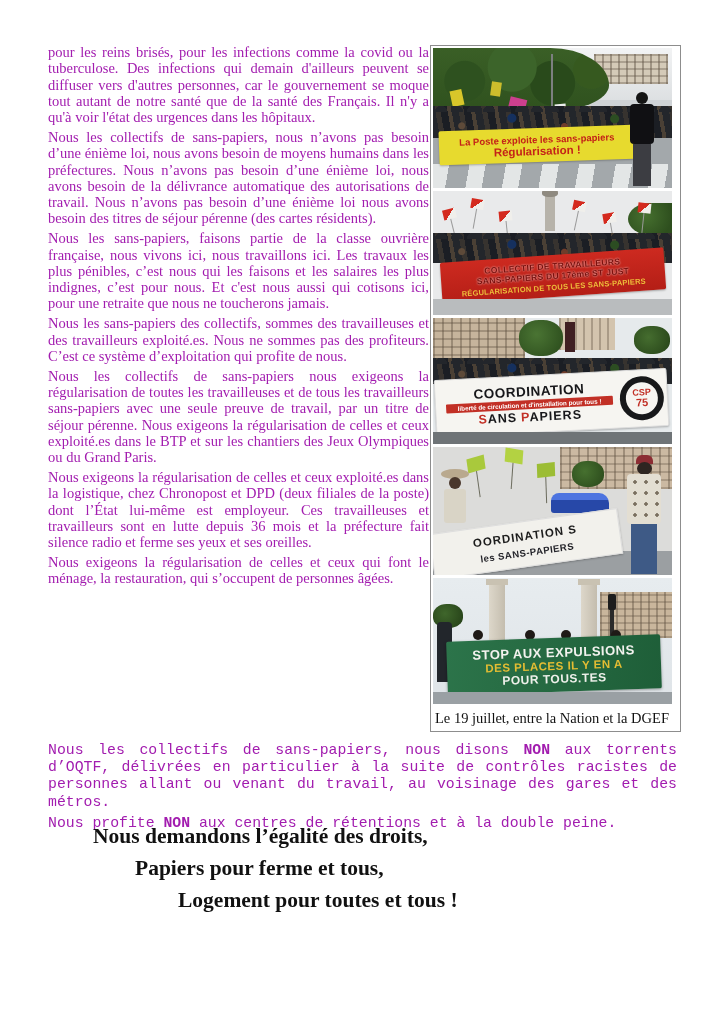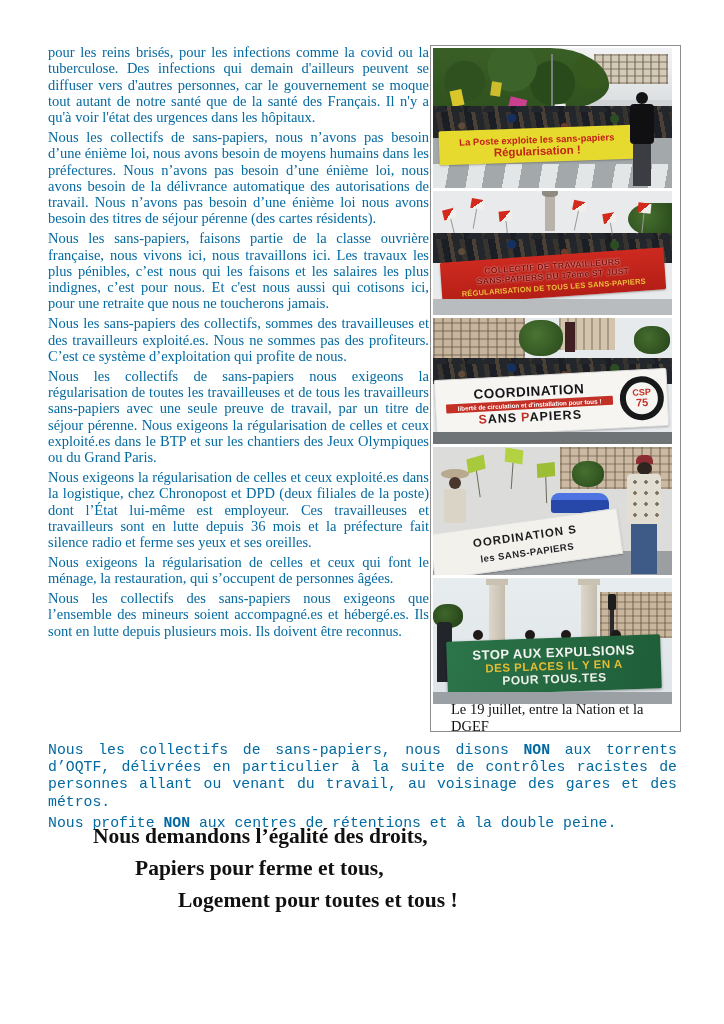--- a/index.html
+++ b/index.html
@@ -5,21 +5,21 @@
   html,body { margin:0; padding:0; background:#fff; }
   .page {
     position:relative; width:724px; height:1024px; background:#ffffff;
     font-family:"Liberation Serif", serif; color:#111; overflow:hidden;
   }
 
   
   .text-col { position:absolute; left:48px; top:44px; width:381px; }
   .text-col p, .fullwide p {
     margin:0 0 3.5px 0; font-size:14.5px; line-height:16.3px;
-    text-align:justify; color:#0369a1;
+    text-align:justify; color:#a21caf;
   }
   .fullwide { position:absolute; left:48px; top:742px; width:629px;font-family:Liberation Mono, monospace; }
   .fullwide p { font-size:14.8px; line-height:17.2px; margin-bottom:4px; }
   .fullwide strong { font-weight:bold; }
 
   
   .slogans { position:absolute; left:48px; top:820px; width:600px; }
   .slogan-line { font-size:21.5px; font-weight:bold; line-height:32px; white-space:nowrap; }
   .slogan-line:nth-child(1) { margin-left:45px; }
   .slogan-line:nth-child(2) { margin-left:87px; }
@@ -194,36 +194,35 @@
       background:linear-gradient(100deg,#2c744a,#1e5e38); border-radius:2px;
       display:flex; flex-direction:column; justify-content:center;
       box-shadow:0 1px 3px rgba(0,0,0,.35); }
   .p5 .banner5 .l1 { font-size:13px; font-weight:800; color:#f2f2ee; letter-spacing:.5px; }
   .p5 .banner5 .l2 { font-size:11.5px; font-weight:800; color:#e4bd33; letter-spacing:.5px; }
   .p5 .banner5 .l3 { font-size:12px; font-weight:800; color:#eef0ea; letter-spacing:.5px; }
   .p5 .road { right:0; bottom:0; left:0; height:12px; background:#9aa0a4; }
 
   
   .caption { height:22px; display:flex; align-items:center; font-size:14.5px; color:#111;
-      padding-left:2px; background:#fff; font-family:"Liberation Serif", serif;margin-left:16px; }
+      padding-left:2px; background:#fff; font-family:"Liberation Serif", serif; }
 </style>
 </head>
 <body>
 
 <div class="page">
 
   <div class="text-col">
     <p>pour les reins brisés, pour les infections comme la covid ou la tuberculose. Des infections qui demain d'ailleurs peuvent se diffuser vers d'autres personnes, car le gouvernement se moque tout autant de notre santé que de la santé des Français. Il n'y a qu'à voir l'état des urgences dans les hôpitaux.</p>
     <p>Nous les collectifs de sans-papiers, nous n’avons pas besoin d’une énième loi, nous avons besoin de moyens humains dans les préfectures. Nous n’avons pas besoin d’une énième loi, nous avons besoin de la délivrance automatique des autorisations de travail. Nous n’avons pas besoin d’une énième loi nous avons besoin des titres de séjour pérenne (des cartes résidents).</p>
     <p>Nous les sans-papiers, faisons partie de la classe ouvrière française, nous vivons ici, nous travaillons ici. Les travaux les plus pénibles, c’est nous qui les faisons et les salaires les plus indignes, c’est pour nous. Et c'est nous aussi qui cotisons ici, pour une retraite que nous ne toucherons jamais.</p>
     <p>Nous les sans-papiers des collectifs, sommes des travailleuses et des travailleurs exploité.es. Nous ne sommes pas des profiteurs. C’est ce système d’exploitation qui profite de nous.</p>
     <p>Nous les collectifs de sans-papiers nous exigeons la régularisation de toutes les travailleuses et de tous les travailleurs sans-papiers avec une seule preuve de travail, par un titre de séjour pérenne. Nous exigeons la régularisation de celles et ceux exploité.es dans le BTP et sur les chantiers des Jeux Olympiques ou du Grand Paris.</p>
     <p>Nous exigeons la régularisation de celles et ceux exploité.es dans la logistique, chez Chronopost et DPD (deux filiales de la poste) dont l’État lui-même est employeur. Ces travailleuses et travailleurs sont en lutte depuis 36 mois et la préfecture fait silence radio et ferme ses yeux et ses oreilles.</p>
     <p>Nous exigeons la régularisation de celles et ceux qui font le ménage, la restauration, qui s’occupent de personnes âgées.</p>
-    <p>Nous les collectifs des sans-papiers nous exigeons que l’ensemble des mineurs soient accompagné.es et hébergé.es. Ils sont en lutte depuis plusieurs mois. Ils doivent être reconnus.</p>
   </div>
 
   <div class="fullwide">
     <p><span>Nous les collectifs de sans-papiers, nous disons </span><strong>NON</strong><span> aux torrents d’OQTF, délivrées en particulier à la suite de contrôles racistes de personnes allant ou venant du travail, au voisinage des gares et des métros.</span></p>
     <p><span>Nous profite </span><strong>NON</strong><span> aux centres de rétentions et à la double peine.</span></p>
   </div>
 
   <div class="slogans">
     <div class="slogan-line">Nous demandons l’égalité des droits,</div>
     <div class="slogan-line">Papiers pour ferme et tous,</div>

